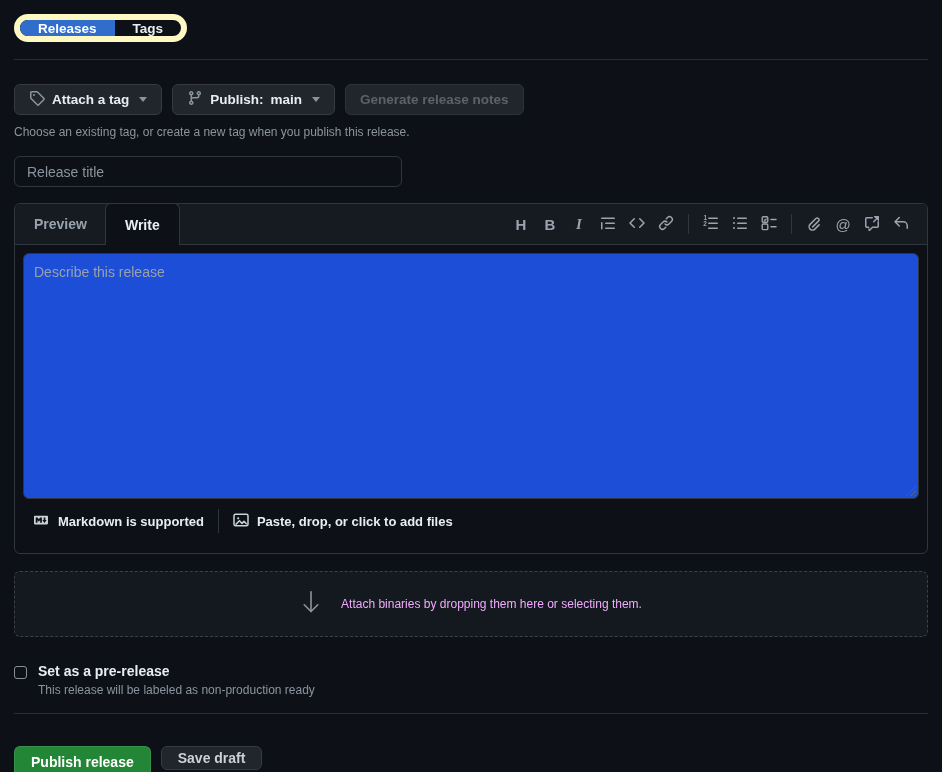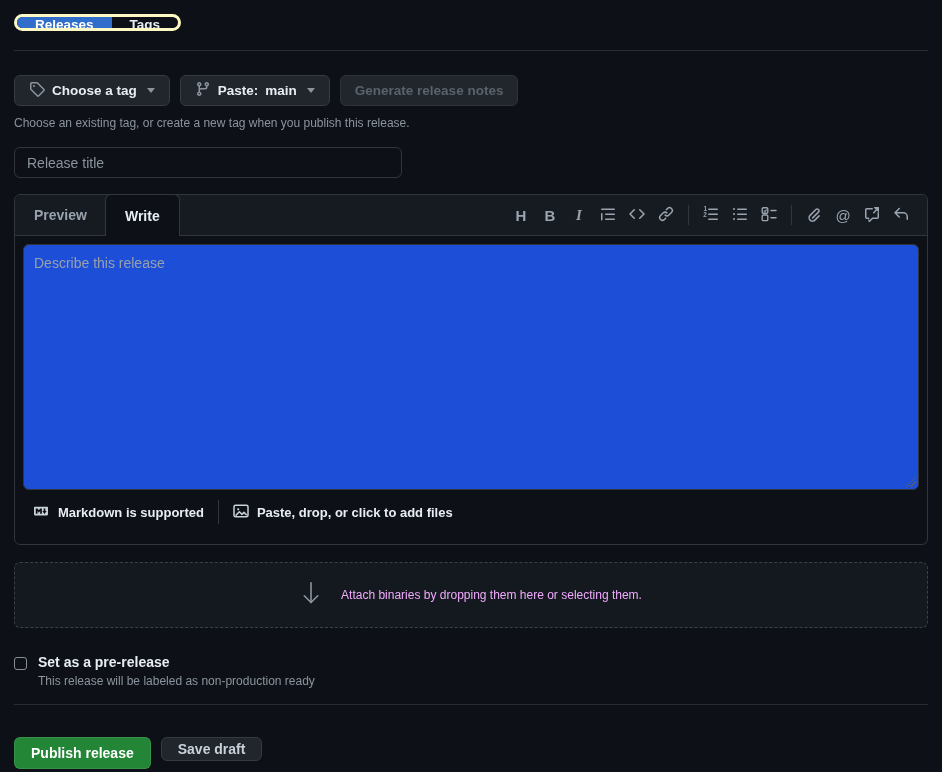--- a/index.html
+++ b/index.html
@@ -8,24 +8,24 @@
     background: #0d1117;
     font-family: "Liberation Sans", "DejaVu Sans", sans-serif;
     color: #e6edf3;
     padding: 14px;
     overflow: hidden;
   }
 
   
   .seg-group {
     display: inline-flex;
-    border: 3px solid #fef9c3;
+    border: 6px solid #fef9c3;
     border-radius: 16px;
     overflow: hidden;
-    height: 17px;
+    height: 28px;
   }
   .seg-btn {
     border: none;
     background: transparent;
     color: #e6edf3;
     font: 600 13.5px "Liberation Sans", sans-serif;
     padding: 0 18px;
     height: 100%;
     cursor: pointer;
   }
@@ -216,31 +216,31 @@
 <hr class="hr">
 
 
 <div class="controls-row">
   <button class="btn">
     <span class="icon-muted">
       <svg width="16" height="16" viewBox="0 0 16 16" fill="currentColor">
           <path d="M1 7.775V2.75C1 1.784 1.784 1 2.75 1h5.025c.464 0 .91.184 1.238.513l6.25 6.25a1.75 1.75 0 0 1 0 2.474l-5.026 5.026a1.75 1.75 0 0 1-2.474 0l-6.25-6.25A1.752 1.752 0 0 1 1 7.775Zm1.5 0c0 .066.026.13.073.177l6.25 6.25a.25.25 0 0 0 .354 0l5.025-5.025a.25.25 0 0 0 0-.354l-6.25-6.25a.25.25 0 0 0-.177-.073H2.75a.25.25 0 0 0-.25.25ZM6 5a1 1 0 1 1-2 0 1 1 0 0 1 2 0Z"></path>
         </svg>
     </span>
-    <span class="lbl">Choose a tag</span>
+    <span class="lbl">Attach a tag</span>
     <span class="caret"></span>
   </button>
 
   <button class="btn">
     <span class="icon-muted">
       <svg width="16" height="16" viewBox="0 0 16 16" fill="currentColor">
           <path d="M9.5 3.25a2.25 2.25 0 1 1 3 2.122V6A2.5 2.5 0 0 1 10 8.5H6a1 1 0 0 0-1 1v1.128a2.251 2.251 0 1 1-1.5 0V5.372a2.25 2.25 0 1 1 1.5 0v1.836A2.493 2.493 0 0 1 6 7h4a1 1 0 0 0 1-1v-.628A2.25 2.25 0 0 1 9.5 3.25Zm-6 0a.75.75 0 1 0 1.5 0 .75.75 0 0 0-1.5 0Zm8.25-.75a.75.75 0 1 0 0 1.5.75.75 0 0 0 0-1.5ZM4.25 12a.75.75 0 1 0 0 1.5.75.75 0 0 0 0-1.5Z"></path>
         </svg>
     </span>
-    <span class="lbl">Paste:</span>
+    <span class="lbl">Publish:</span>
     <span class="lbl">main</span>
     <span class="caret"></span>
   </button>
 
   <button class="btn disabled" aria-disabled="true">Generate release notes</button>
 </div>
 
 <div class="helper">Choose an existing tag, or create a new tag when you publish this release.</div>
 
 

